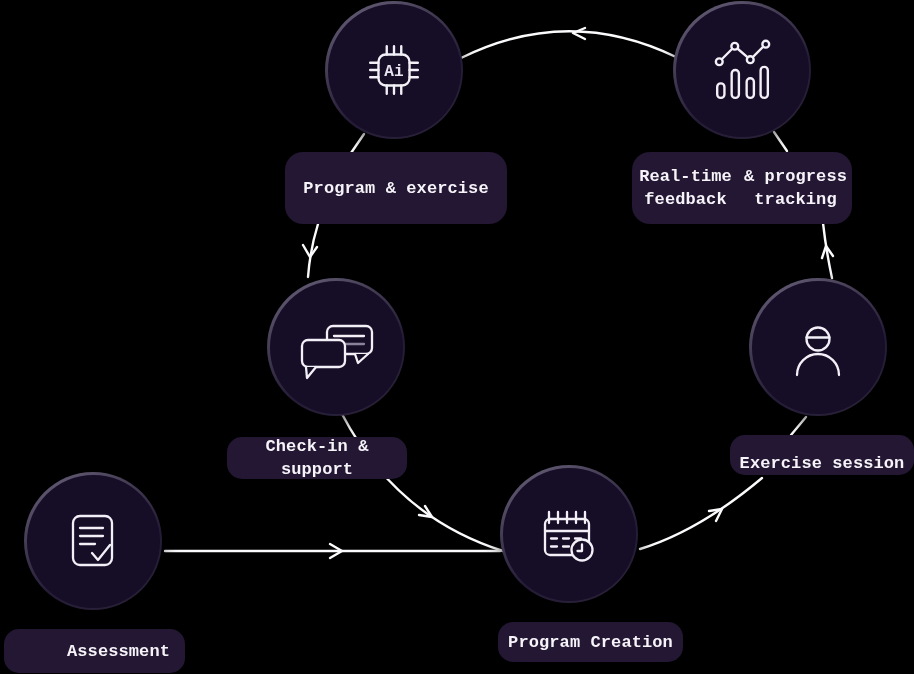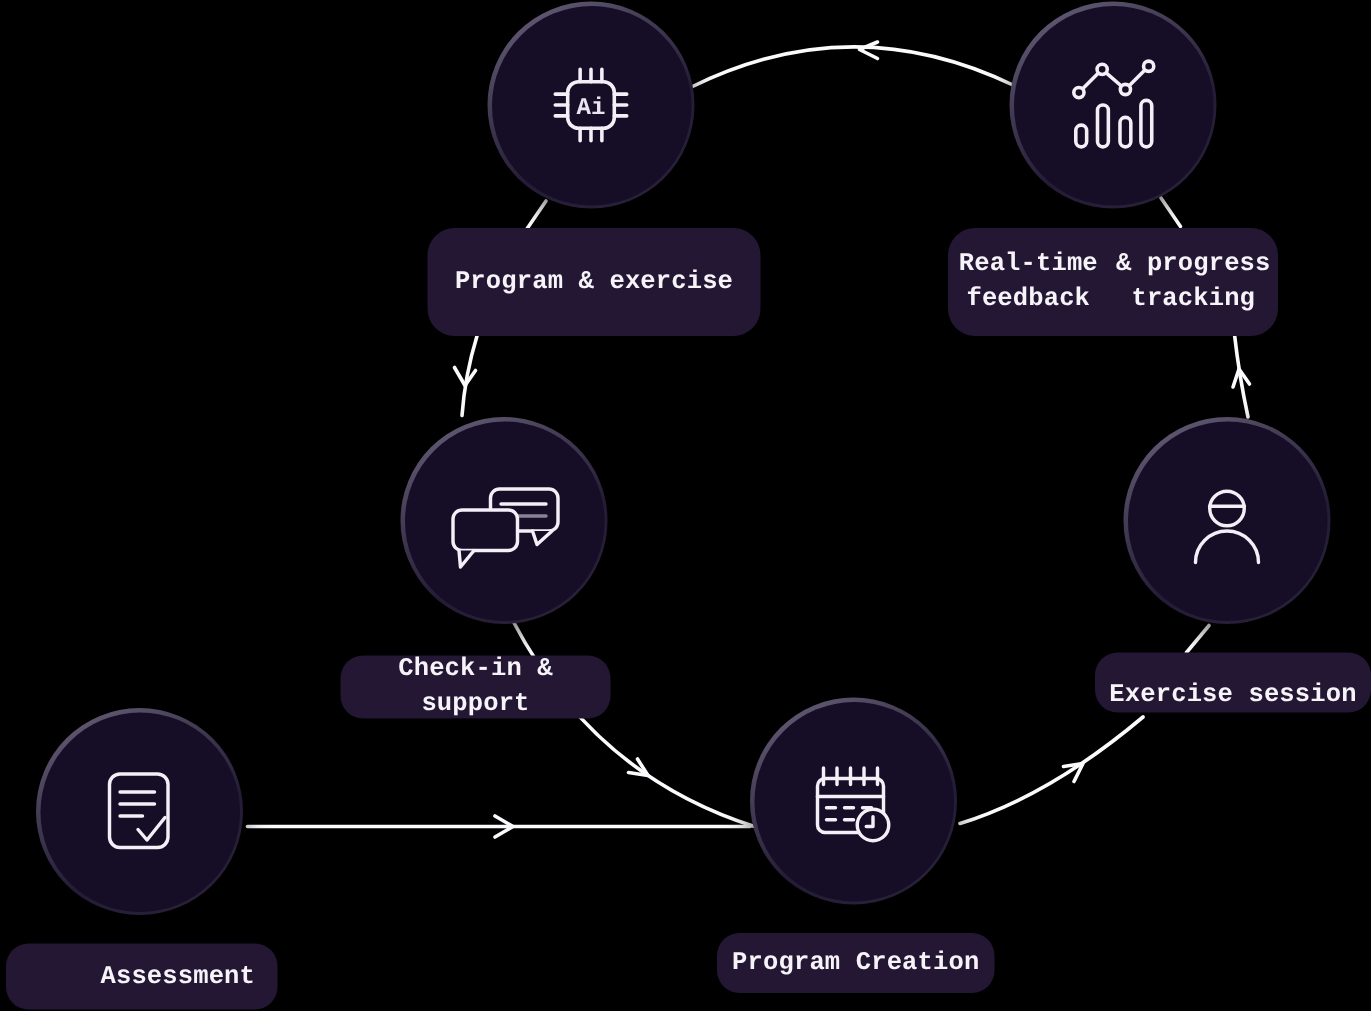--- a/index.html
+++ b/index.html
@@ -51,21 +51,21 @@
   #c-chart{left:673px;top:1px;}
   #c-chat{left:267px;top:278px;}
   #c-person{left:749px;top:278px;}
   #c-doc{left:24px;top:472px;}
   #c-cal{left:500px;top:465px;}
   #l-ai{left:285px;top:152px;width:222px;height:72px;}
   #l-chart{left:632px;top:152px;width:220px;height:72px;}
   #l-chat{left:227px;top:437px;width:180px;height:42px;}
   #l-person{left:730px;top:435px;width:184px;height:40px;align-items:flex-end;}
   #l-doc{left:4px;top:629px;width:181px;height:44px;padding-left:48px;}
-  #l-cal{left:478px;top:622px;width:185px;height:40px;}
+  #l-cal{left:498px;top:622px;width:185px;height:40px;}
   .off-d5{margin-top:10px;}  
   .off-d2{margin-top:4px;}
 </style>
 </head>
 <body>
 
 <div class="stage">
 
   <svg class="arrow-layer" viewBox="0 0 914 674" aria-hidden="true">
 

